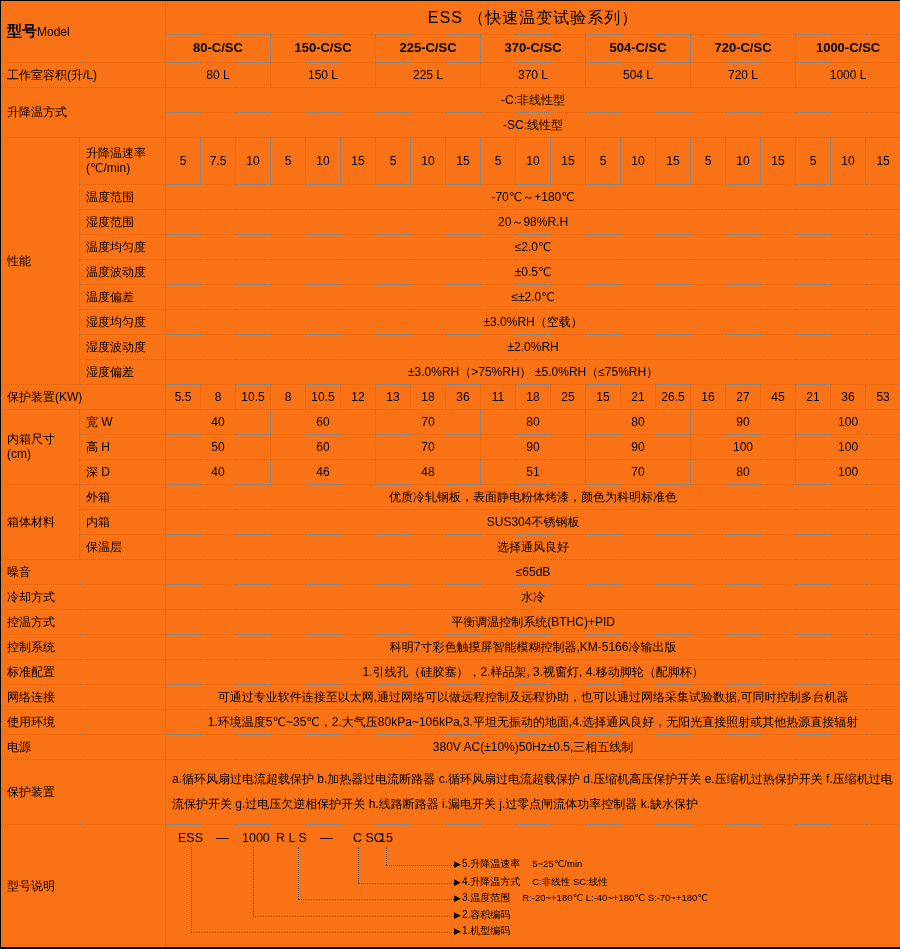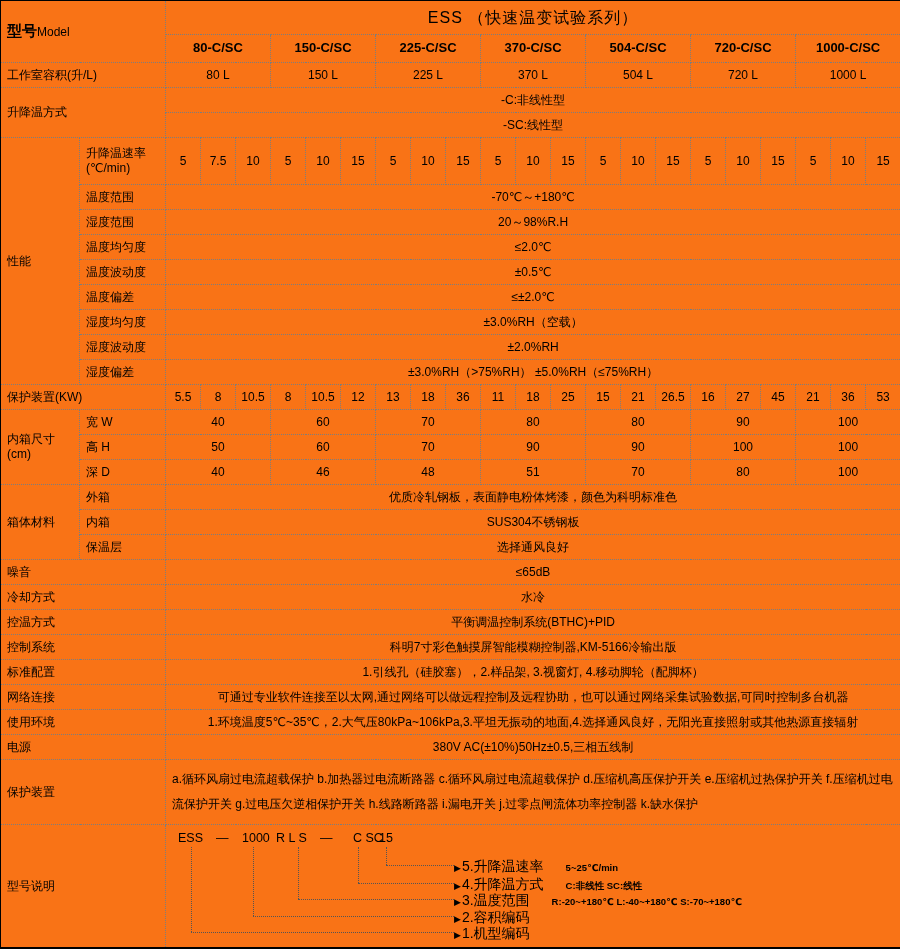--- a/index.html
+++ b/index.html
@@ -21,22 +21,22 @@
   tr.r-prot{height:65px;}
   tr.r-legend{height:122px;}
   td.prot-text{text-align:left;padding:4px 6px;line-height:25px;}
   
   .legend-wrap{position:relative;width:733px;height:122px;text-align:center;}
   .code-part{position:absolute;top:6px;font-size:12.5px;white-space:pre;}
   .vline{position:absolute;width:0;border-left:1px dotted #555;}
   .hline{position:absolute;height:0;border-top:1px dotted #555;}
   .leg-label{position:absolute;display:flex;align-items:baseline;white-space:nowrap;}
   .leg-arrow{font-size:9px;margin-right:1px;}
-  .leg-main{font-size:14px;}
-  .leg-detail{font-size:9.5px;margin-left:22px;font-weight:bold;}
+  .leg-main{font-size:10px;}
+  .leg-detail{font-size:9.5px;margin-left:12px;}
 </style>
 </head>
 <body>
 
 <table class="spec">
 <colgroup>
   <col style="width:79px">
       <col style="width:86px">
   <col style="width:35px">
       <col style="width:35px">

